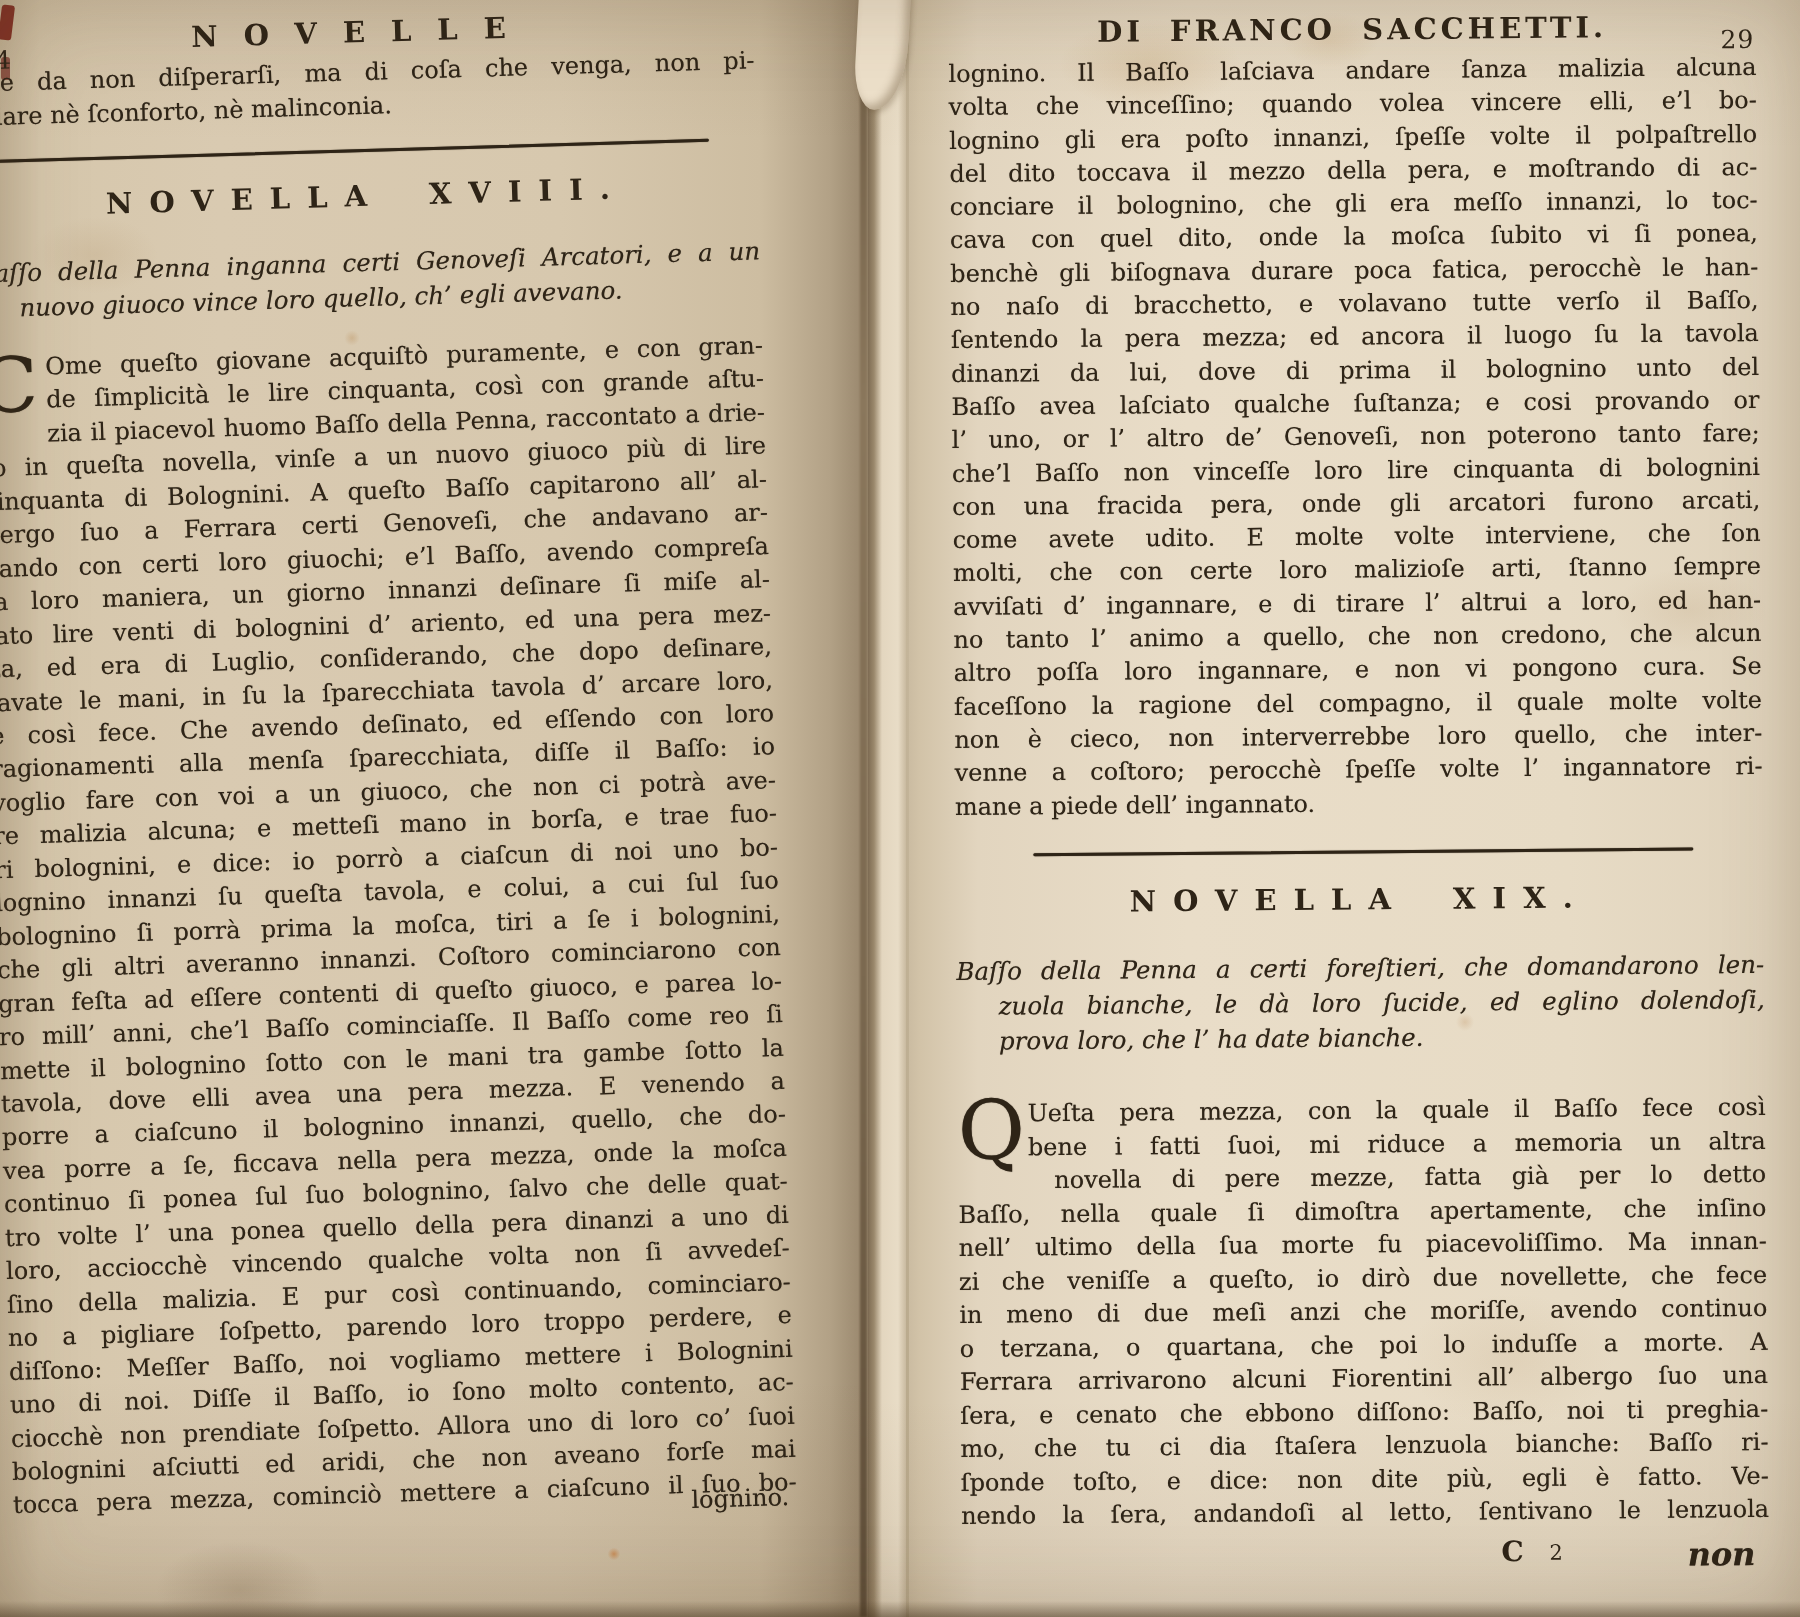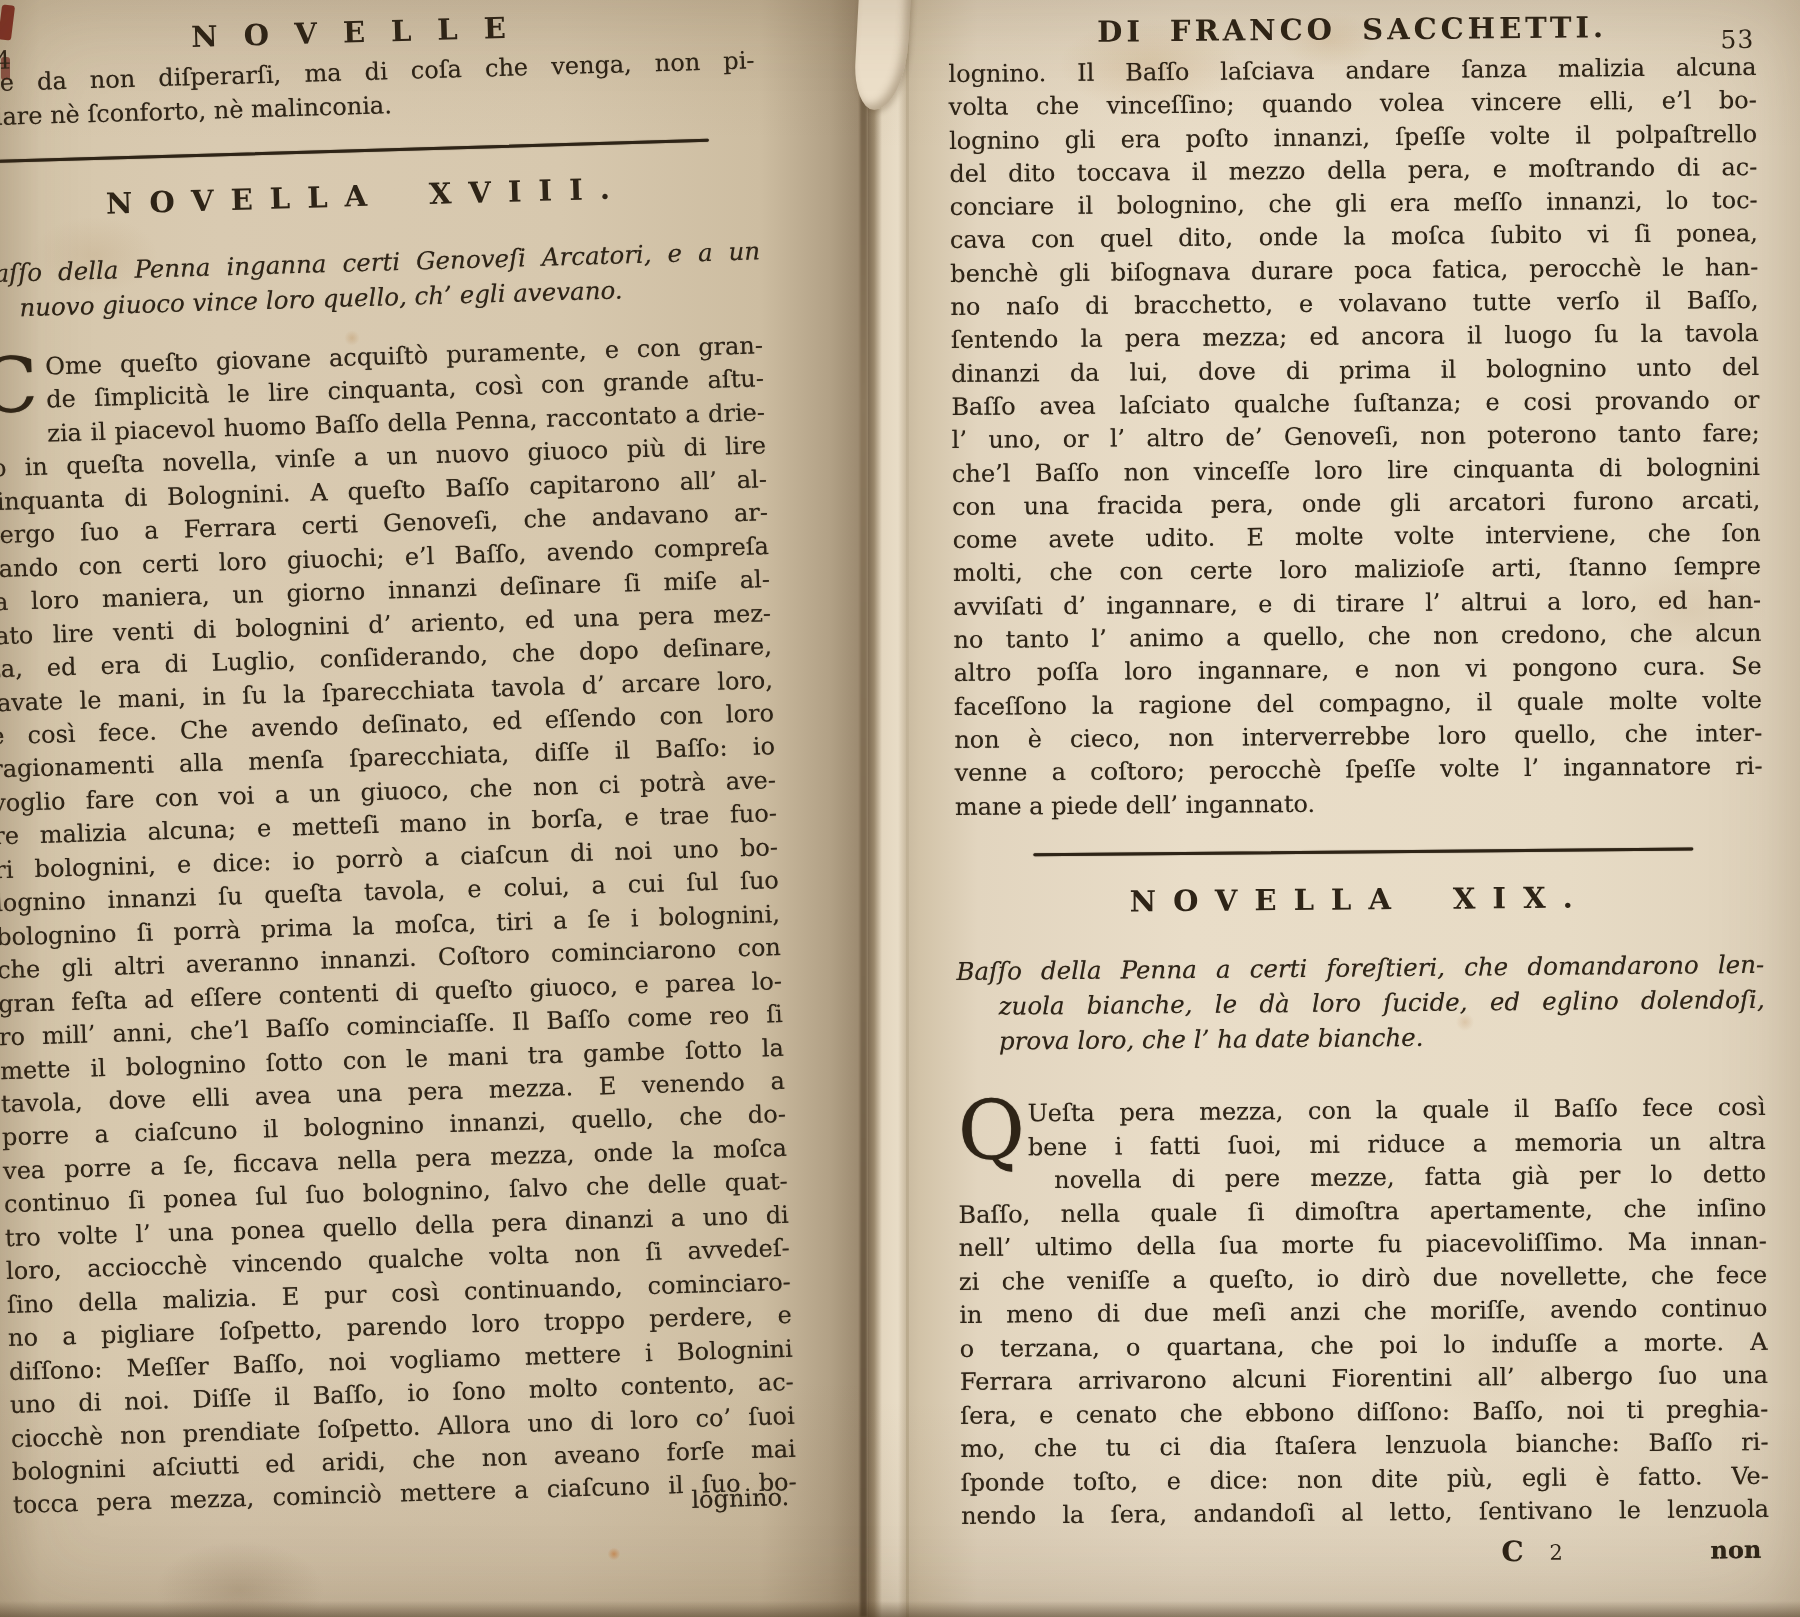--- a/index.html
+++ b/index.html
@@ -59,22 +59,22 @@
   .hang .tline:not(:first-child){padding-left:42px;}
   .body1{line-height:33.3px;}
   .body2 .tline:nth-of-type(3){padding-left:96px;}
   .dropcap{float:left;font-size:76px;line-height:62px;height:66px;width:58px;margin:3px 8px 0 0;
     text-align:left;text-shadow:0 0 1px rgba(46,36,23,.7);}
   .dropcap-q{font-size:82px;line-height:60px;height:67px;width:62px;}
   .catchword{position:absolute;right:8px;font-size:24px;text-shadow:0 0 .7px rgba(46,36,23,.55);}
   .sigrow{position:absolute;left:0;right:0;height:34px;}
   .sig-letter{position:absolute;left:540px;top:0;font-size:28px;font-weight:bold;}
   .sig-number{position:absolute;left:588px;top:6px;font-size:21px;}
-  .sig-catchword{position:absolute;right:8px;top:2px;font-size:24px;font-weight:bold;
-    text-shadow:0 0 .7px rgba(46,36,23,.7);}
+  .sig-catchword{position:absolute;right:14px;top:2px;font-size:32px;font-weight:bold;
+    text-shadow:0 0 .7px rgba(46,36,23,.7);font-style:italic;}
 </style>
 </head>
 <body>
 
 <div class="stage">
 
   <div class="page-bg left-paper"></div>
   <div class="page-bg right-paper"></div>
   <div class="crease"></div>
   <div class="flap-edge"></div>
@@ -140,21 +140,21 @@
           <div class="tline">bolognini aſciutti ed aridi, che non aveano forſe mai</div>
           <div class="tline">tocca pera mezza, cominciò mettere a ciaſcuno il ſuo bo-</div>
         </div>
     </div>
 
     <div class="catchword" style="top:1488px;">lognino.</div>
   </div>
 
   <div class="page-col rp">
     <div class="abs running-title rt-right" style="top:0px;">DI FRANCO SACCHETTI.</div>
-    <div class="abs pageno" style="top:16px;left:auto;right:2px;">53</div>
+    <div class="abs pageno" style="top:16px;left:auto;right:2px;">29</div>
 
     <div class="abs textblock body1 noj" style="top:42px;">
         <div class="tline">lognino. Il Baſſo laſciava andare ſanza malizia alcuna</div>
         <div class="tline">volta che vinceſſino; quando volea vincere elli, e’l bo-</div>
         <div class="tline">lognino gli era poſto innanzi, ſpeſſe volte il polpaſtrello</div>
         <div class="tline">del dito toccava il mezzo della pera, e moſtrando di ac-</div>
         <div class="tline">conciare il bolognino, che gli era meſſo innanzi, lo toc-</div>
         <div class="tline">cava con quel dito, onde la moſca ſubito vi ſi ponea,</div>
         <div class="tline">benchè gli biſognava durare poca fatica, perocchè le han-</div>
         <div class="tline">no naſo di bracchetto, e volavano tutte verſo il Baſſo,</div>

